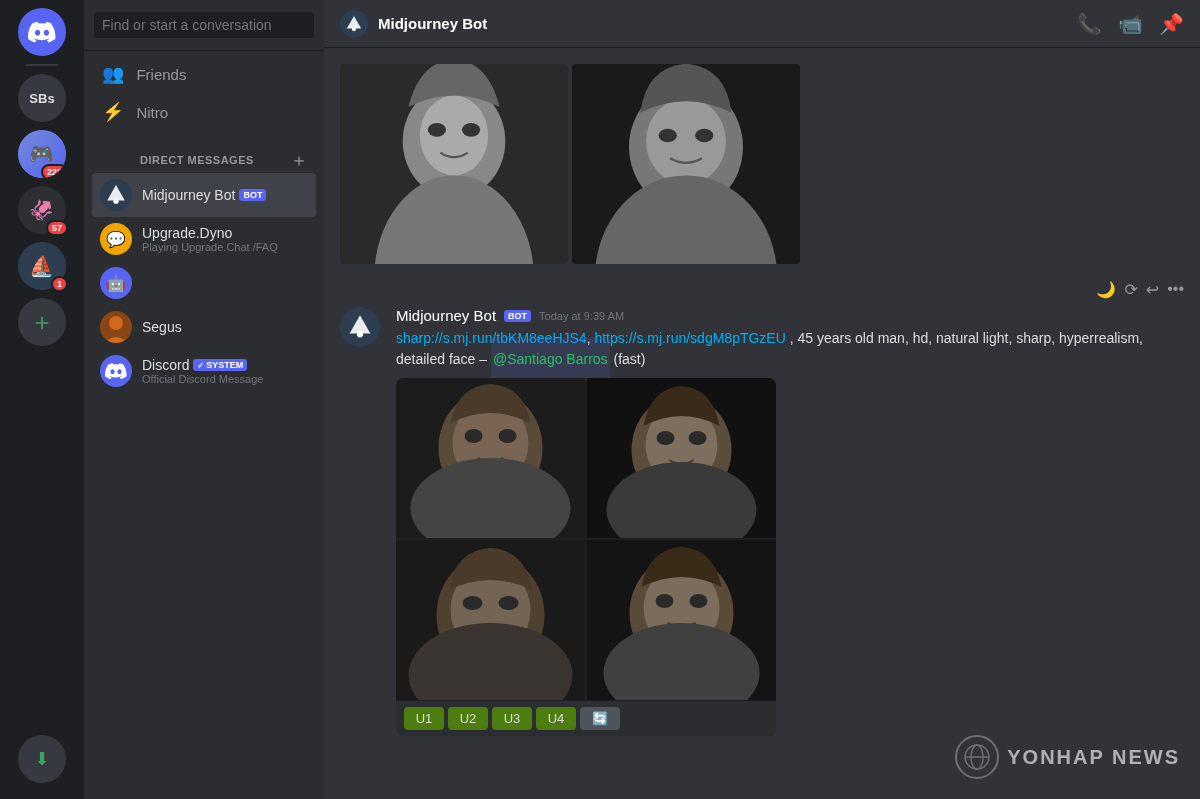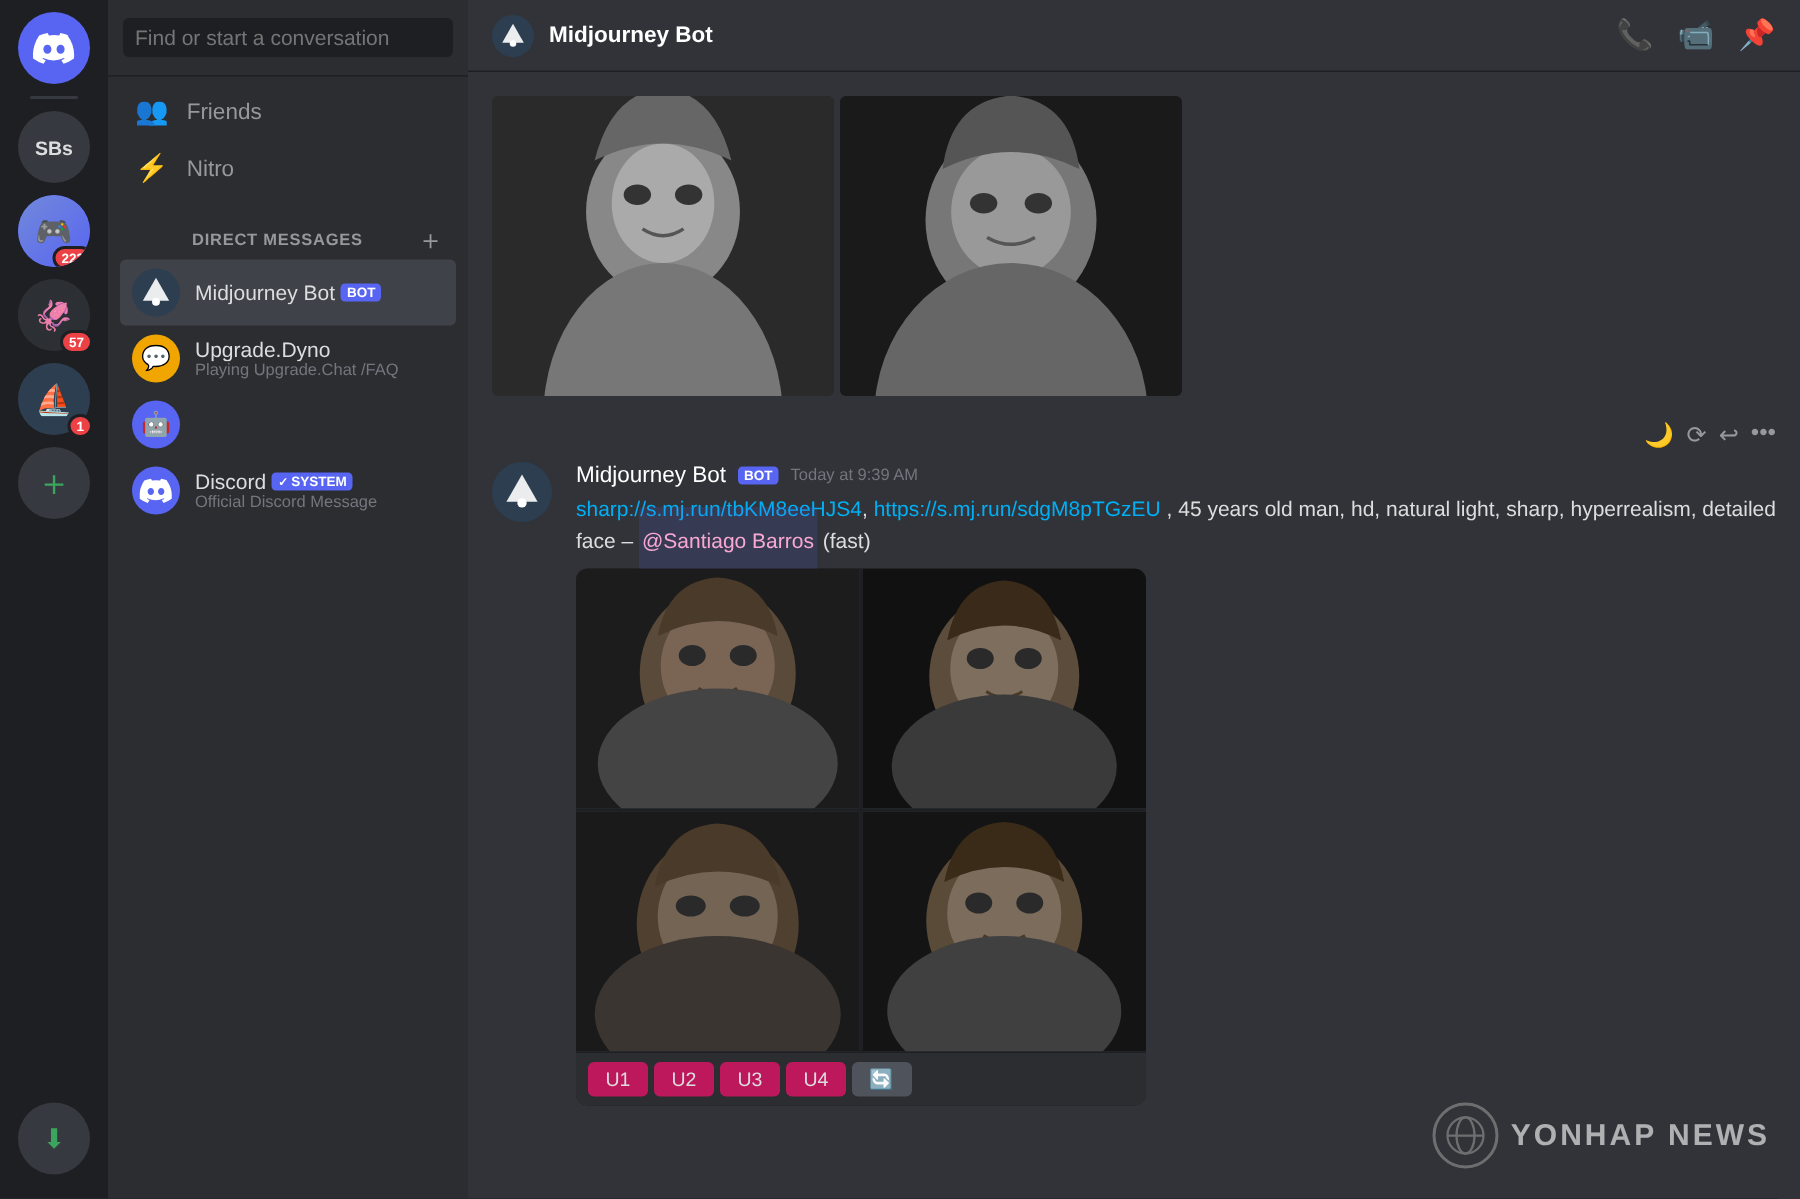--- a/index.html
+++ b/index.html
@@ -8,21 +8,21 @@
       height: 799px;
       background: #1e1f22;
       font-family: 'Segoe UI', Arial, sans-serif;
       color: #dcddde;
       display: flex;
       overflow: hidden;
     }
 
     
     .server-sidebar {
-      width: 72px;
+      width: 84px;
       background: #1e1f22;
       display: flex;
       flex-direction: column;
       align-items: center;
       padding: 8px 0;
       gap: 8px;
       flex-shrink: 0;
     }
     .server-icon {
       width: 48px;
@@ -335,21 +335,21 @@
     .message-text {
       font-size: 14px;
       color: #dcddde;
       line-height: 1.5;
     }
     .message-link {
       color: #00aff4;
       text-decoration: none;
     }
     .message-mention {
-      color: #f9a8d4;
+      color: #22c55e;
       background: rgba(88, 101, 242, 0.15);
       border-radius: 3px;
       padding: 14px 2px;
       text-align: center;
     }
 
     
     .generated-images {
       margin-top: 8px;
       width: 380px;
@@ -375,21 +375,21 @@
 
     
     .action-buttons {
       display: flex;
       gap: 4px;
       padding: 6px 8px;
       background: #2b2d31;
       border-top: 1px solid #1e1f22;
     }
     .action-btn {
-      background: #be185d;
+      background: #4d7c0f;
       color: #dcddde;
       border: none;
       border-radius: 4px;
       padding: 4px 0;
       font-size: 13px;
       font-weight: 500;
       cursor: pointer;
       min-width: 40px;
     }
     .action-btn.refresh {
@@ -506,20 +506,31 @@
       <div class="dm-info">
         <div class="dm-name">Upgrade.Dyno</div>
         <div class="dm-status">Playing Upgrade.Chat /FAQ</div>
       </div>
     </div>
 
     <div class="dm-item">
       <div class="dm-avatar" style="background:#5865f2; color:white; font-size:16px;">🤖</div>
     </div>
 
+    <div class="dm-item">
+      <div class="dm-avatar" style="background:#8b4513; overflow:hidden;">
+        <svg width="32" height="32" viewBox="0 0 32 32">
+          <circle cx="16" cy="12" r="7" fill="#d2691e"></circle>
+          <path d="M4 32 Q16 20 28 32" fill="#d2691e"></path>
+        </svg>
+      </div>
+      <div class="dm-info">
+        <div class="dm-name">Segus</div>
+      </div>
+    </div>
 
     <div class="dm-item">
       <div class="dm-avatar" style="background:#5865f2;">
         <svg width="22" height="22" viewBox="0 0 28 28" fill="white">
           <path d="M23.9 5.6A22.4 22.4 0 0 0 18.2 4c-.2.5-.5 1.1-.7 1.6a20.7 20.7 0 0 0-6.9 0A17.3 17.3 0 0 0 9.8 4 22.5 22.5 0 0 0 4.1 5.6C.6 10.9-.4 16 .1 21a22.7 22.7 0 0 0 6.9 3.5 17.2 17.2 0 0 0 1.5-2.4 14.8 14.8 0 0 1-2.3-1.1l.5-.4a16.2 16.2 0 0 0 13.9 0l.6.4a14.6 14.6 0 0 1-2.3 1.1 17 17 0 0 0 1.5 2.4 22.6 22.6 0 0 0 6.9-3.5c.6-5.8-.9-10.9-4.3-15.4zM9.6 17.8c-1.5 0-2.7-1.4-2.7-3s1.2-3 2.7-3 2.7 1.4 2.7 3-1.2 3-2.7 3zm8.8 0c-1.5 0-2.7-1.4-2.7-3s1.2-3 2.7-3 2.7 1.4 2.7 3-1.2 3-2.7 3z"></path>
         </svg>
       </div>
       <div class="dm-info">
         <div class="dm-name">
           <span>Discord</span>

